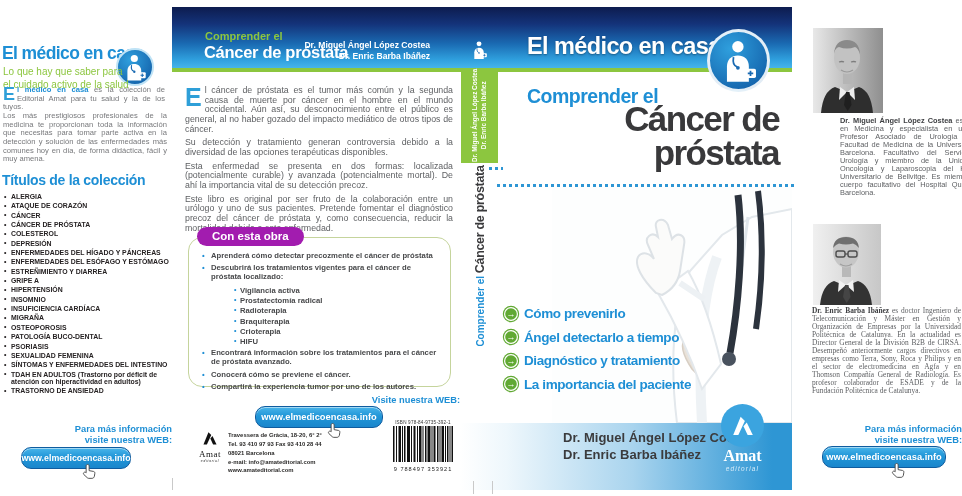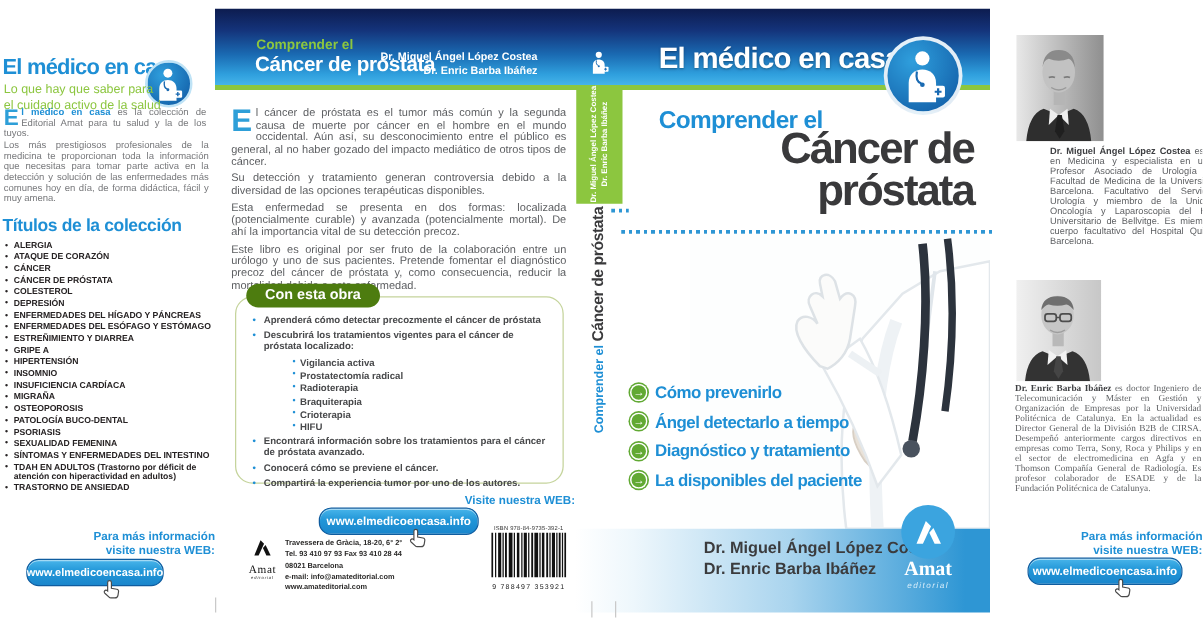--- a/index.html
+++ b/index.html
@@ -39,21 +39,21 @@
   .cursor{position:absolute;left:56%;bottom:-12px;width:15px;height:17px;}
 
   
   .bc-pre{font-size:11px;font-weight:bold;color:#8cc63f;}
   .bc-title{font-size:16.5px;font-weight:bold;color:#fff;letter-spacing:-0.3px;}
   .bc-authors{font-size:8.6px;font-weight:bold;color:#fff;line-height:1.3;text-align:right;}
   .bc-body{font-size:8.8px;color:#5d5f62;line-height:1.1;}
   .bc-body p{margin:0 0 4px 0;}
   .dropcap-b{float:left;font-size:25px;font-weight:bold;color:#2e9fd8;line-height:.8;margin:1px 3px 0 0;}
   .obra-box{border:1.5px solid #c5d49c;border-radius:14px;}
-  .obra-tab{background:#4d7c0f;border-radius:11px;color:#fff;font-weight:bold;font-size:11.5px;
+  .obra-tab{background:#a21caf;border-radius:11px;color:#fff;font-weight:bold;font-size:11.5px;
             padding:3px 15px 4px;text-align:center;}
   ul.obra{margin:0;padding:0;list-style:none;}
   ul.obra>li{font-size:7.7px;font-weight:bold;color:#48494b;line-height:1.16;
              margin-bottom:3.5px;padding-left:9px;position:relative;}
   ul.obra>li::before{content:"•";position:absolute;left:0;color:#1e8fd5;}
   ul.treat{margin:0 0 3px 32px;padding:0;list-style:none;}
   ul.treat>li{font-size:7.7px;font-weight:bold;color:#48494b;line-height:1.18;
               padding-left:6px;position:relative;margin-bottom:1.2px;}
   ul.treat>li::before{content:"•";position:absolute;left:0;color:#1e8fd5;font-size:7px;}
   .addr{font-size:5.9px;font-weight:bold;color:#2b2a29;line-height:1.5;}
@@ -339,21 +339,21 @@
         <span class="lbl">Ángel detectarlo a tiempo</span>
       </li>
 
       <li>
         <span class="arrow-dot">→</span>
         <span class="lbl">Diagnóstico y tratamiento</span>
       </li>
 
       <li>
         <span class="arrow-dot">→</span>
-        <span class="lbl">La disponibles del paciente</span>
+        <span class="lbl">La importancia del paciente</span>
       </li>
     </ul>
 
   <div class="abs bottom-band"></div>
   <div class="abs fc-authors pre" style="left:563px;top:430px;">Dr. Miguel Ángel López Costea
 Dr. Enric Barba Ibáñez</div>
   <div class="abs amat-front" style="left:715px;top:404px;width:55px;">
     <div class="circ">
       <svg width="24" height="21" viewBox="0 0 100 90" fill="#fff">
           <use href="#amat-mark"></use>

